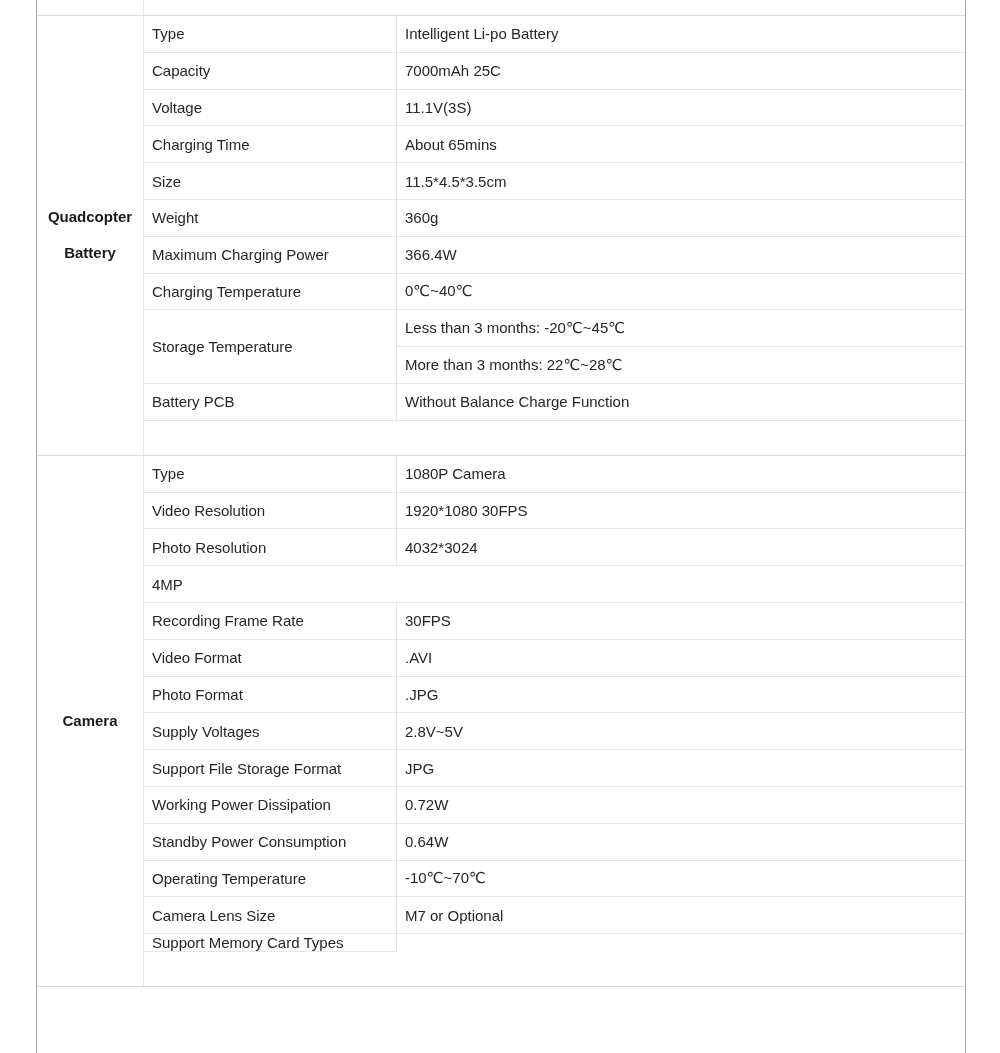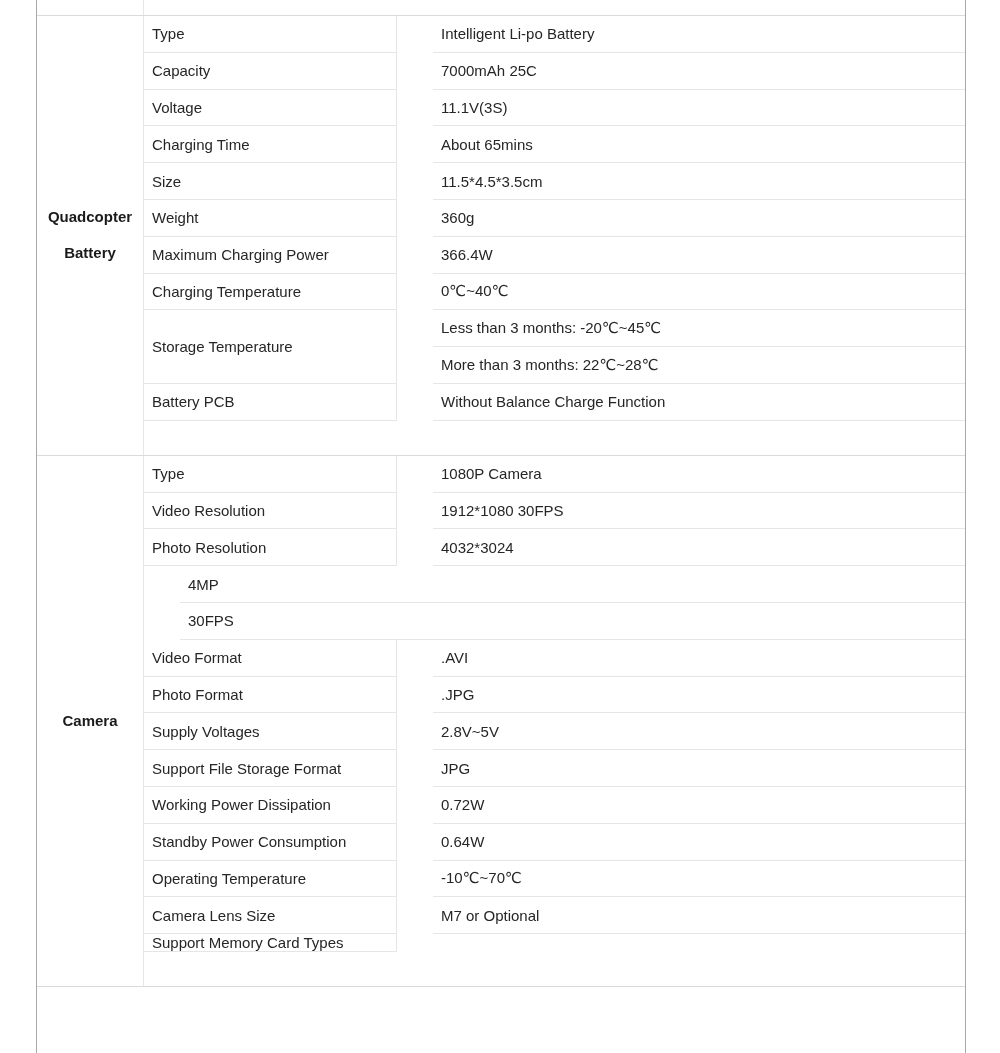--- a/index.html
+++ b/index.html
@@ -68,21 +68,20 @@
     border-bottom: 1px solid #e6e6e6;
     display: flex;
     align-items: center;
     padding-left: 8px;
   }
   .vals {
     flex: 1;
     display: flex;
     flex-direction: column;
     min-width: 0;
-    margin-left: 36px;
   }
   .value-line {
     height: 36.8px;
     box-sizing: border-box;
     border-bottom: 1px solid #e6e6e6;
     display: flex;
     align-items: center;
     padding-left: 8px;
   }
   .section-spacer {
@@ -184,38 +183,39 @@
   <div class="spec-row">
     <div class="prop">Type</div>
     <div class="vals">
               <div class="value-line">1080P Camera</div>
             </div>
   </div>
 
   <div class="spec-row">
     <div class="prop">Video Resolution</div>
     <div class="vals">
-              <div class="value-line">1912*1080 30FPS</div>
+              <div class="value-line">1920*1080 30FPS</div>
             </div>
   </div>
 
   <div class="spec-row">
     <div class="prop">Photo Resolution</div>
     <div class="vals">
               <div class="value-line">4032*3024</div>
             </div>
   </div>
 
   <div class="spec-row">
     <div class="vals">
               <div class="value-line">4MP</div>
             </div>
   </div>
 
   <div class="spec-row">
+    <div class="prop">Recording Frame Rate</div>
     <div class="vals">
               <div class="value-line">30FPS</div>
             </div>
   </div>
 
   <div class="spec-row">
     <div class="prop">Video Format</div>
     <div class="vals">
               <div class="value-line">.AVI</div>
             </div>

